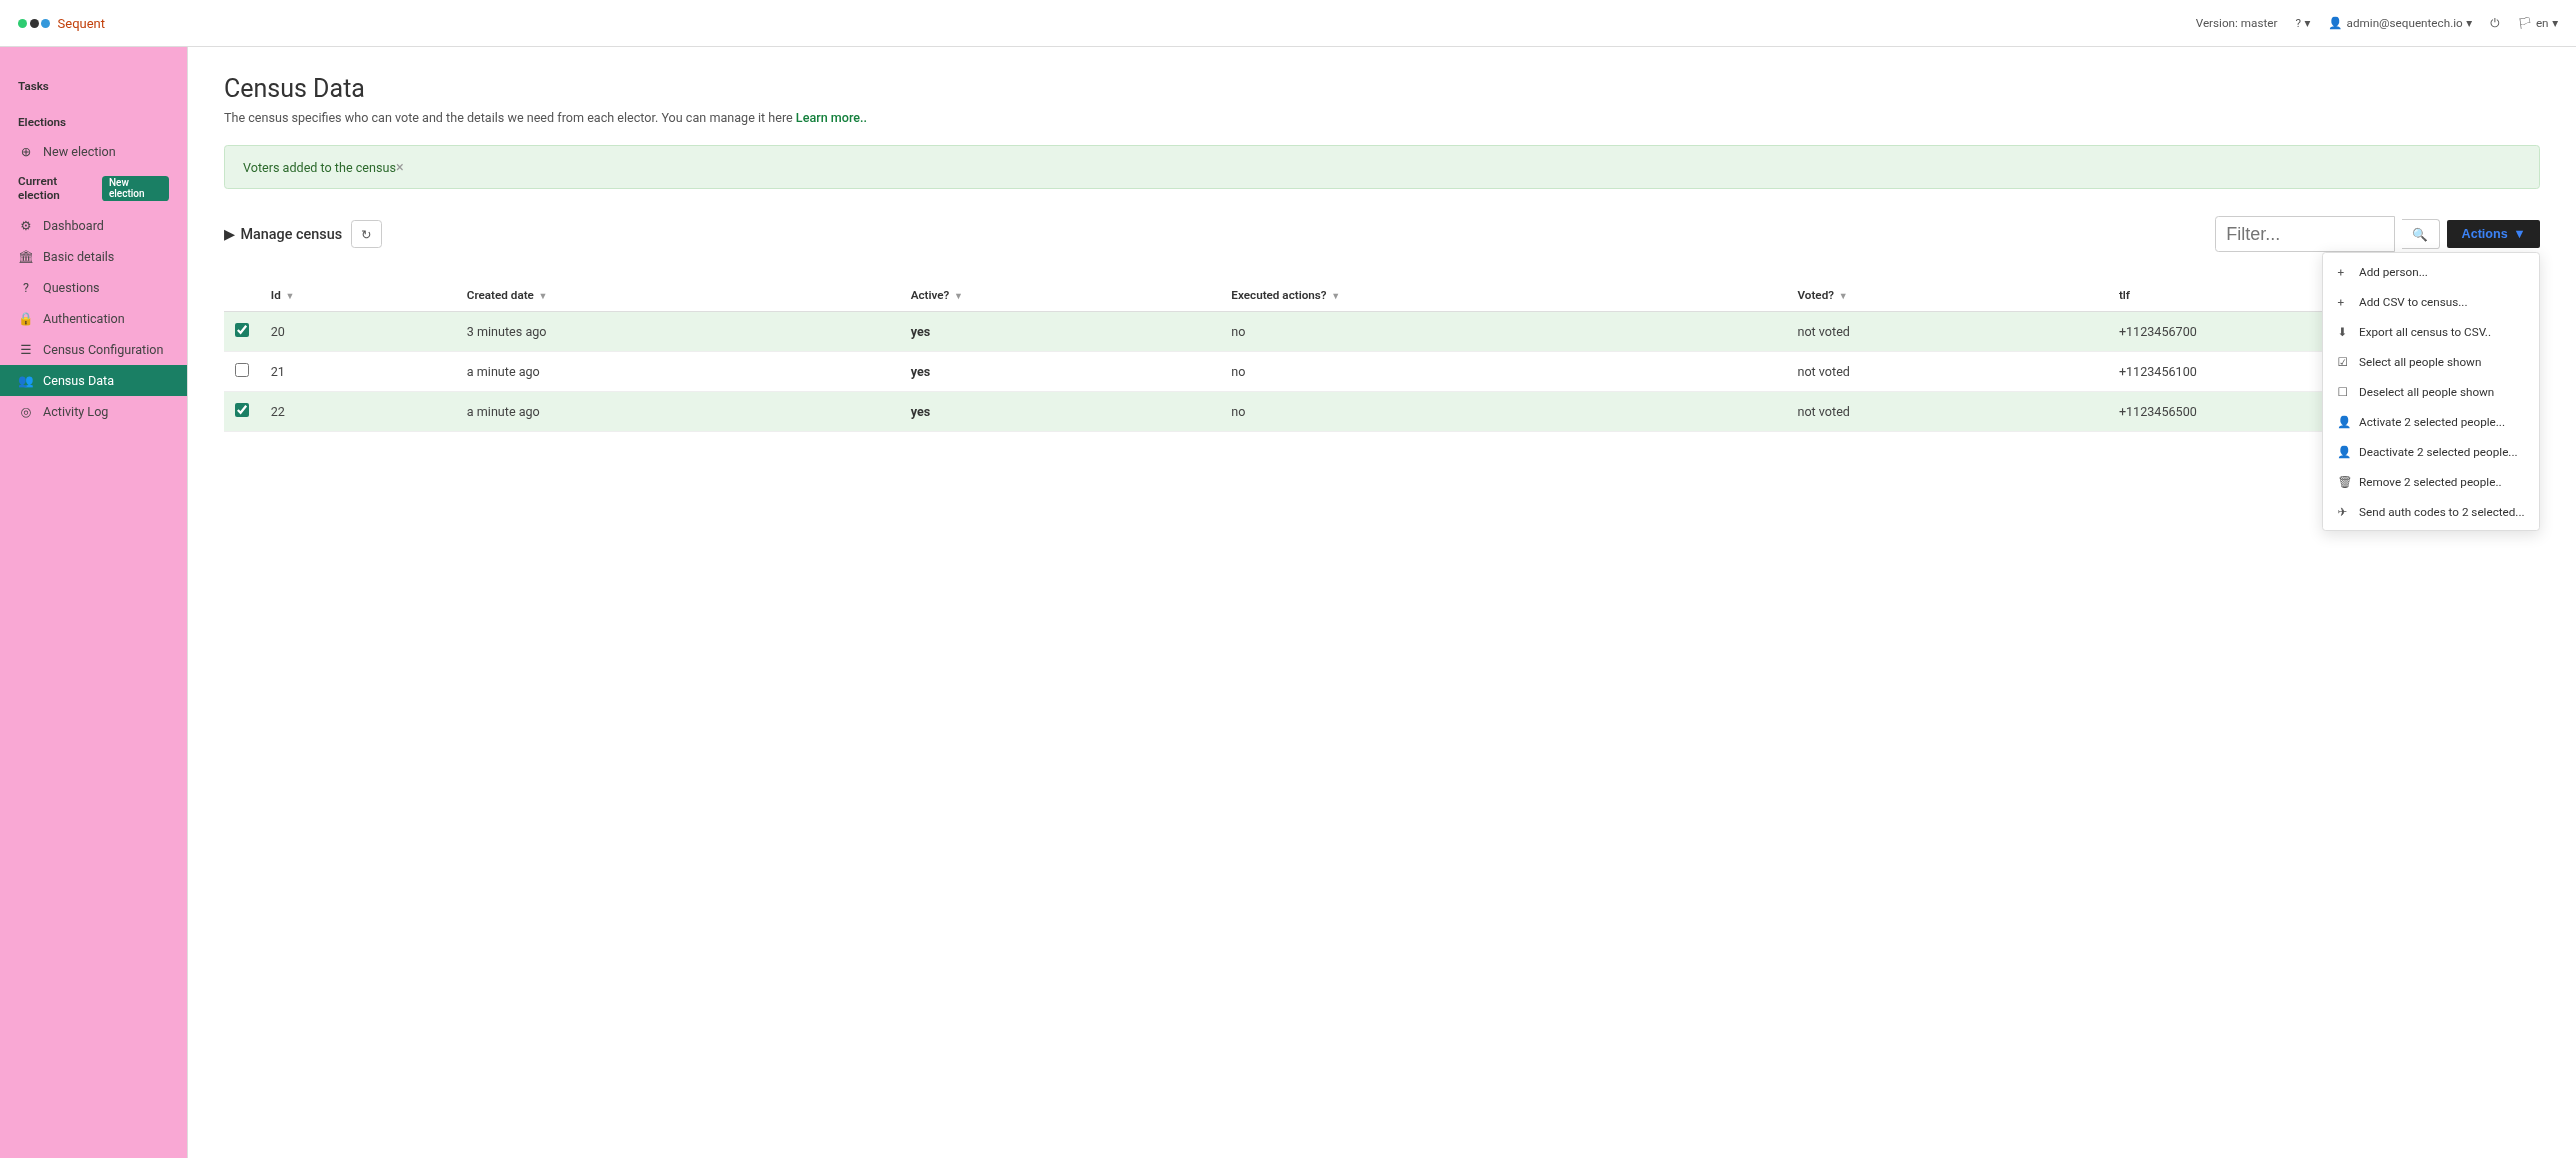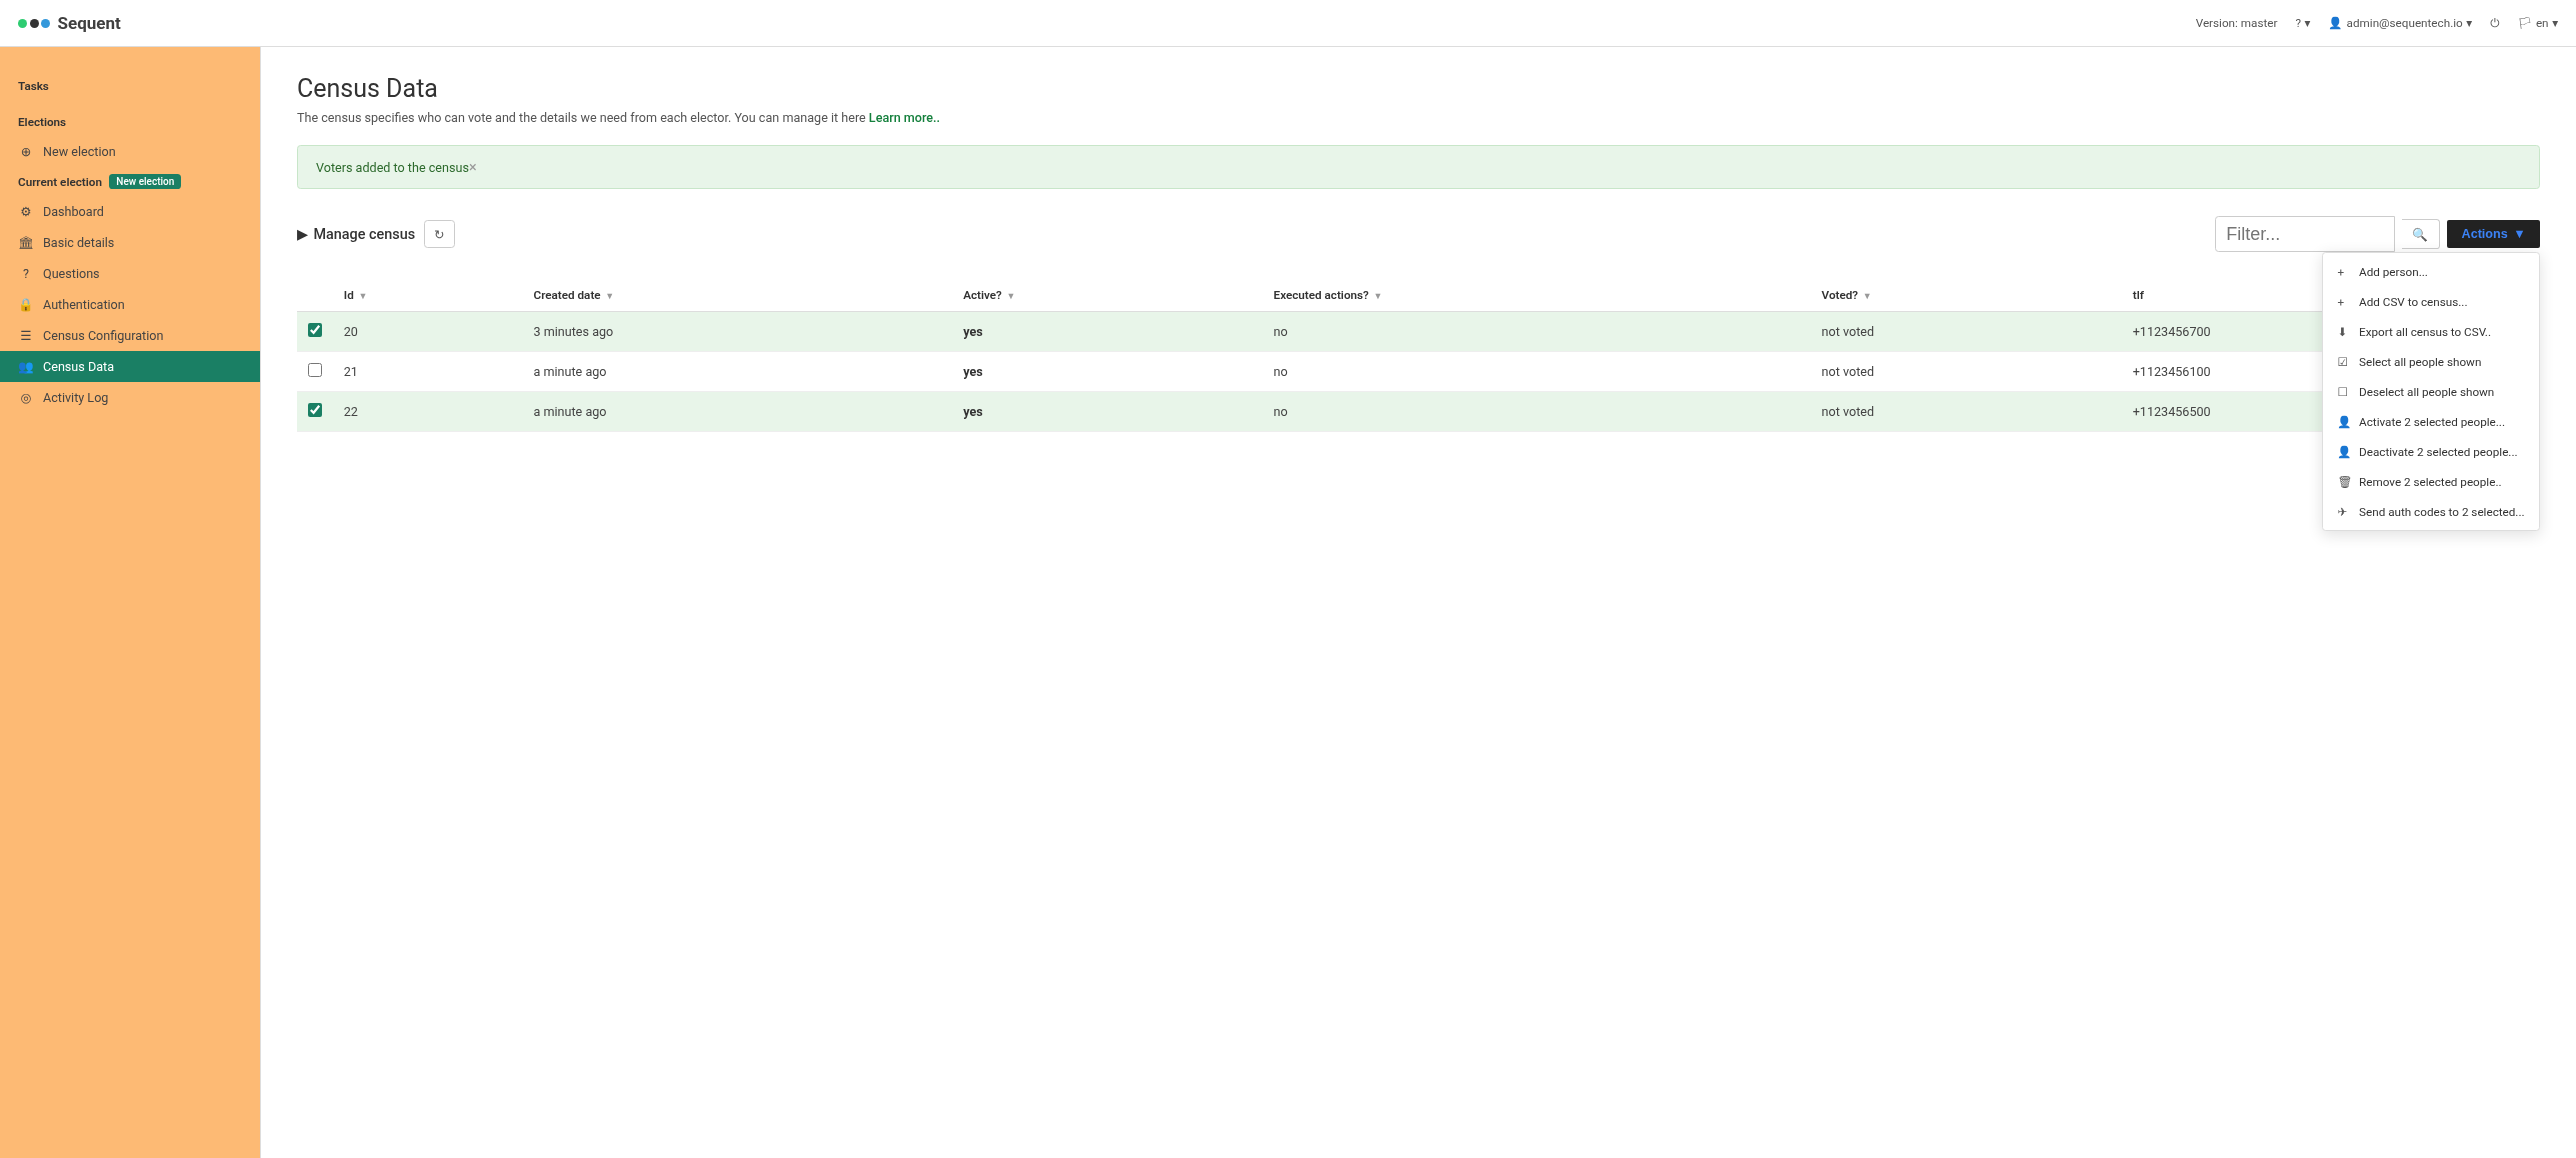--- a/index.html
+++ b/index.html
@@ -10,31 +10,31 @@
       display: flex; align-items: center; justify-content: space-between;
       border-bottom: 0.9px solid #ddd; padding: 0 18px; height: 47px;
       background: #fff; flex-shrink: 0;
     }
     .topnav-left { display: flex; align-items: center; gap: 7.2px; }
     .logo-dots { display: flex; gap: 2.7px; }
     .logo-dot { width: 9px; height: 9px; border-radius: 50%; }
     .logo-dot.green { background: #2ecc71; }
     .logo-dot.dark { background: #333; }
     .logo-dot.blue { background: #3498db; }
-    .logo-name { font-size: 17px; font-weight: 700; color: #404040; }
+    .logo-name { font-size: 13px; font-weight: 400; color: #c2410c; }
     .topnav-right { display: flex; align-items: center; gap: 18px; font-size: 11.7px; color: #555; }
     .topnav-right .version { color: #555; }
     .topnav-right .nav-link { display: flex; align-items: center; gap: 3.6px; cursor: pointer; color: #555; }
 
     
     .layout { display: flex; flex: 1; overflow: hidden; }
 
     
     .sidebar {
-      width: 261px; background: #fdba74; border-right: 0.9px solid #ddd;
+      width: 188px; background: #f9a8d4; border-right: 0.9px solid #ddd;
       overflow-y: auto; flex-shrink: 0; padding: 18px 0;
     }
     .sidebar-section-title {
       font-size: 11.7px; font-weight: 600; color: #333;
       padding: 7.2px 18px; margin-top: 7.2px;
     }
     .sidebar-item {
       display: flex; align-items: center; gap: 9px;
       padding: 8px 18px; cursor: pointer; color: #444; font-size: 12.6px;
       text-decoration: none;

